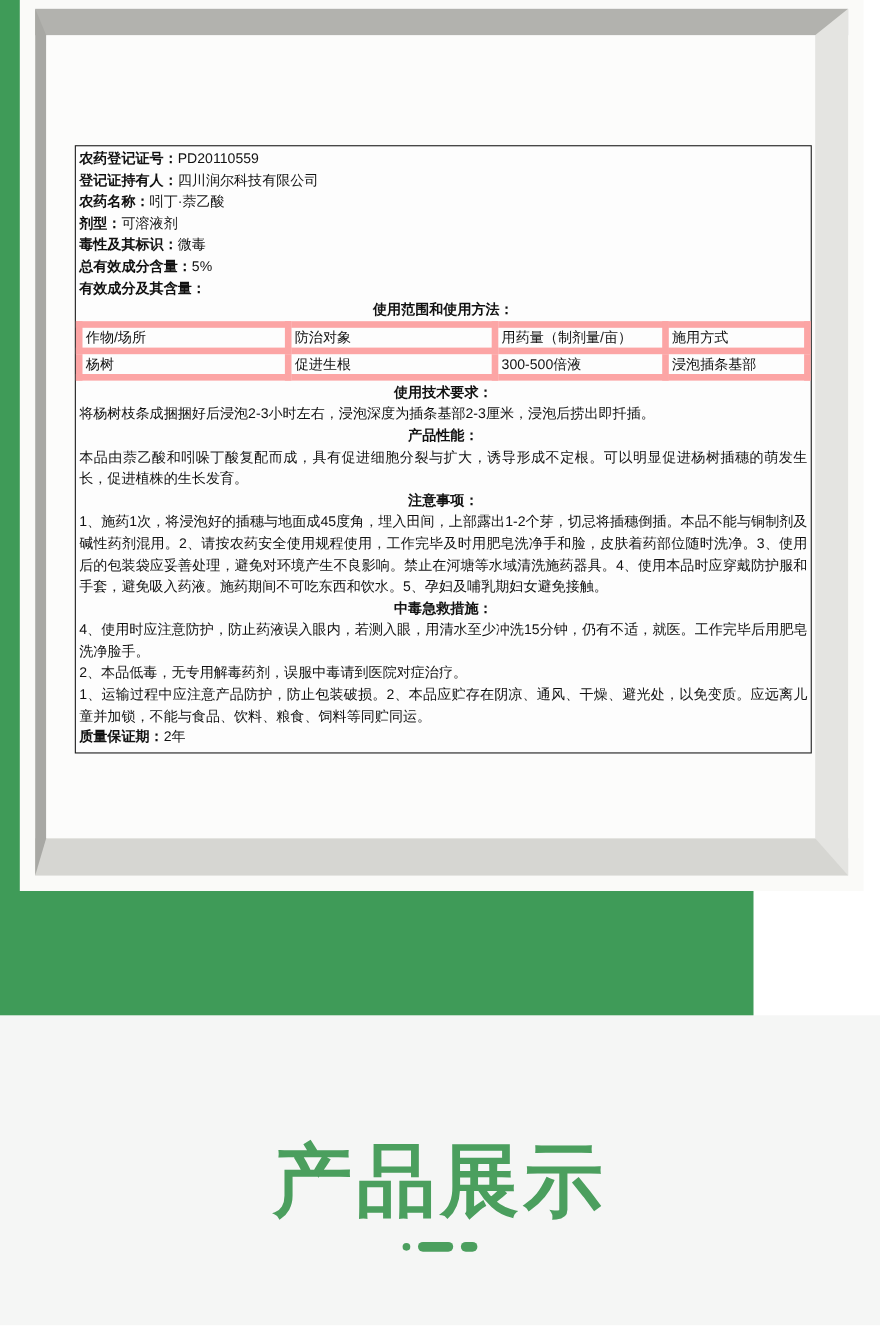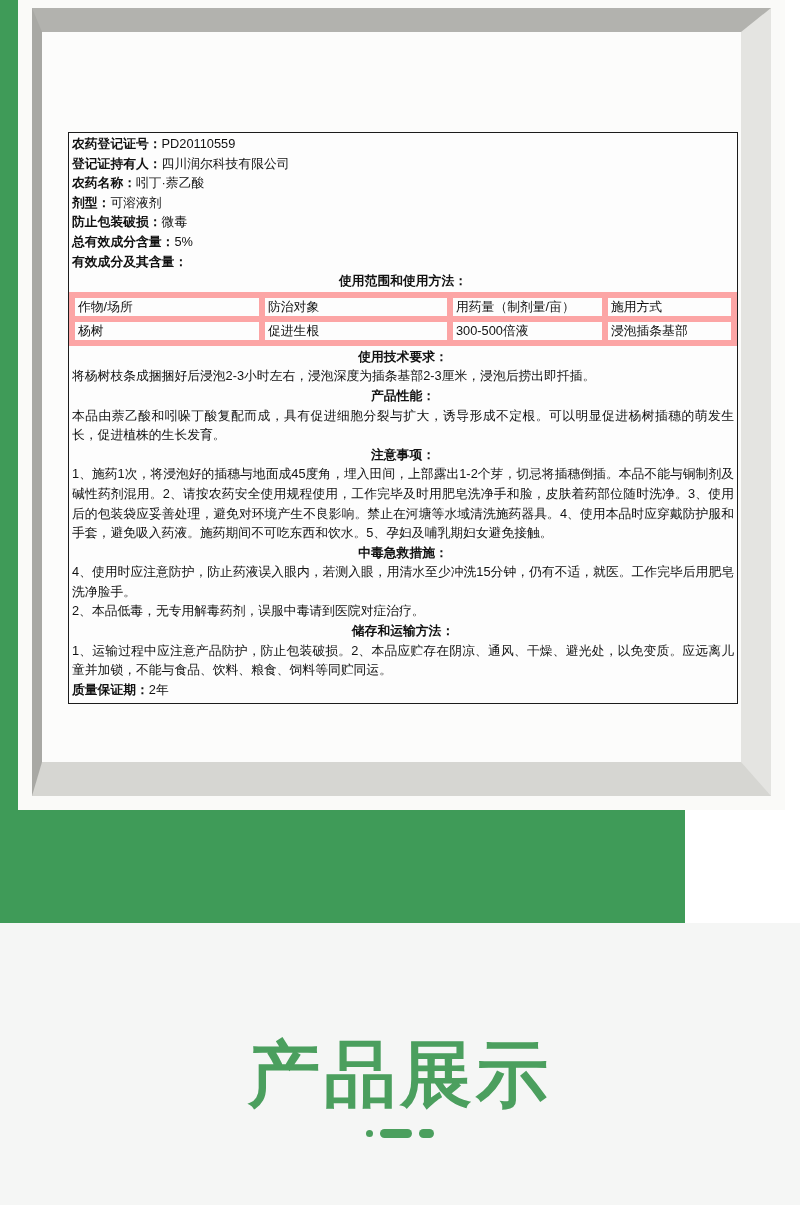--- a/index.html
+++ b/index.html
@@ -103,21 +103,21 @@
   <div class="frame">
     <div class="bevel">
       <div class="mat">
 
         <div class="doc">
           <div id="label-fields">
               <div class="field-row"><b>农药登记证号：</b><span>PD20110559</span></div>
               <div class="field-row"><b>登记证持有人：</b><span>四川润尔科技有限公司</span></div>
               <div class="field-row"><b>农药名称：</b><span>吲丁·萘乙酸</span></div>
               <div class="field-row"><b>剂型：</b><span>可溶液剂</span></div>
-              <div class="field-row"><b>防止包装破损：</b><span>微毒</span></div>
+              <div class="field-row"><b>毒性及其标识：</b><span>微毒</span></div>
               <div class="field-row"><b>总有效成分含量：</b><span>5%</span></div>
               <div class="field-row"><b>有效成分及其含量：</b><span></span></div>
             </div>
 
 
           <div class="sec-title">使用范围和使用方法：</div>
 
           <table class="doc-table">
             <colgroup>
               <col style="width:28.7%">
@@ -146,21 +146,20 @@
           <div id="label-sections">
               <div class="sec-title">使用技术要求：</div>
               <div class="sec-body">将杨树枝条成捆捆好后浸泡2-3小时左右，浸泡深度为插条基部2-3厘米，浸泡后捞出即扦插。</div>
               <div class="sec-title">产品性能：</div>
               <div class="sec-body">本品由萘乙酸和吲哚丁酸复配而成，具有促进细胞分裂与扩大，诱导形成不定根。可以明显促进杨树插穗的萌发生长，促进植株的生长发育。</div>
               <div class="sec-title">注意事项：</div>
               <div class="sec-body">1、施药1次，将浸泡好的插穗与地面成45度角，埋入田间，上部露出1-2个芽，切忌将插穗倒插。本品不能与铜制剂及碱性药剂混用。2、请按农药安全使用规程使用，工作完毕及时用肥皂洗净手和脸，皮肤着药部位随时洗净。3、使用后的包装袋应妥善处理，避免对环境产生不良影响。禁止在河塘等水域清洗施药器具。4、使用本品时应穿戴防护服和手套，避免吸入药液。施药期间不可吃东西和饮水。5、孕妇及哺乳期妇女避免接触。</div>
               <div class="sec-title">中毒急救措施：</div>
               <div class="sec-body">4、使用时应注意防护，防止药液误入眼内，若测入眼，用清水至少冲洗15分钟，仍有不适，就医。工作完毕后用肥皂洗净脸手。
 2、本品低毒，无专用解毒药剂，误服中毒请到医院对症治疗。</div>
-              <div class="sec-title">储存和运输方法：</div>
               <div class="sec-body">1、运输过程中应注意产品防护，防止包装破损。2、本品应贮存在阴凉、通风、干燥、避光处，以免变质。应远离儿童并加锁，不能与食品、饮料、粮食、饲料等同贮同运。</div>
             </div>
 
           <div class="field-row">
             <b>质量保证期：</b><span>2年</span>
           </div>
         </div>
 
       </div>
     </div>

